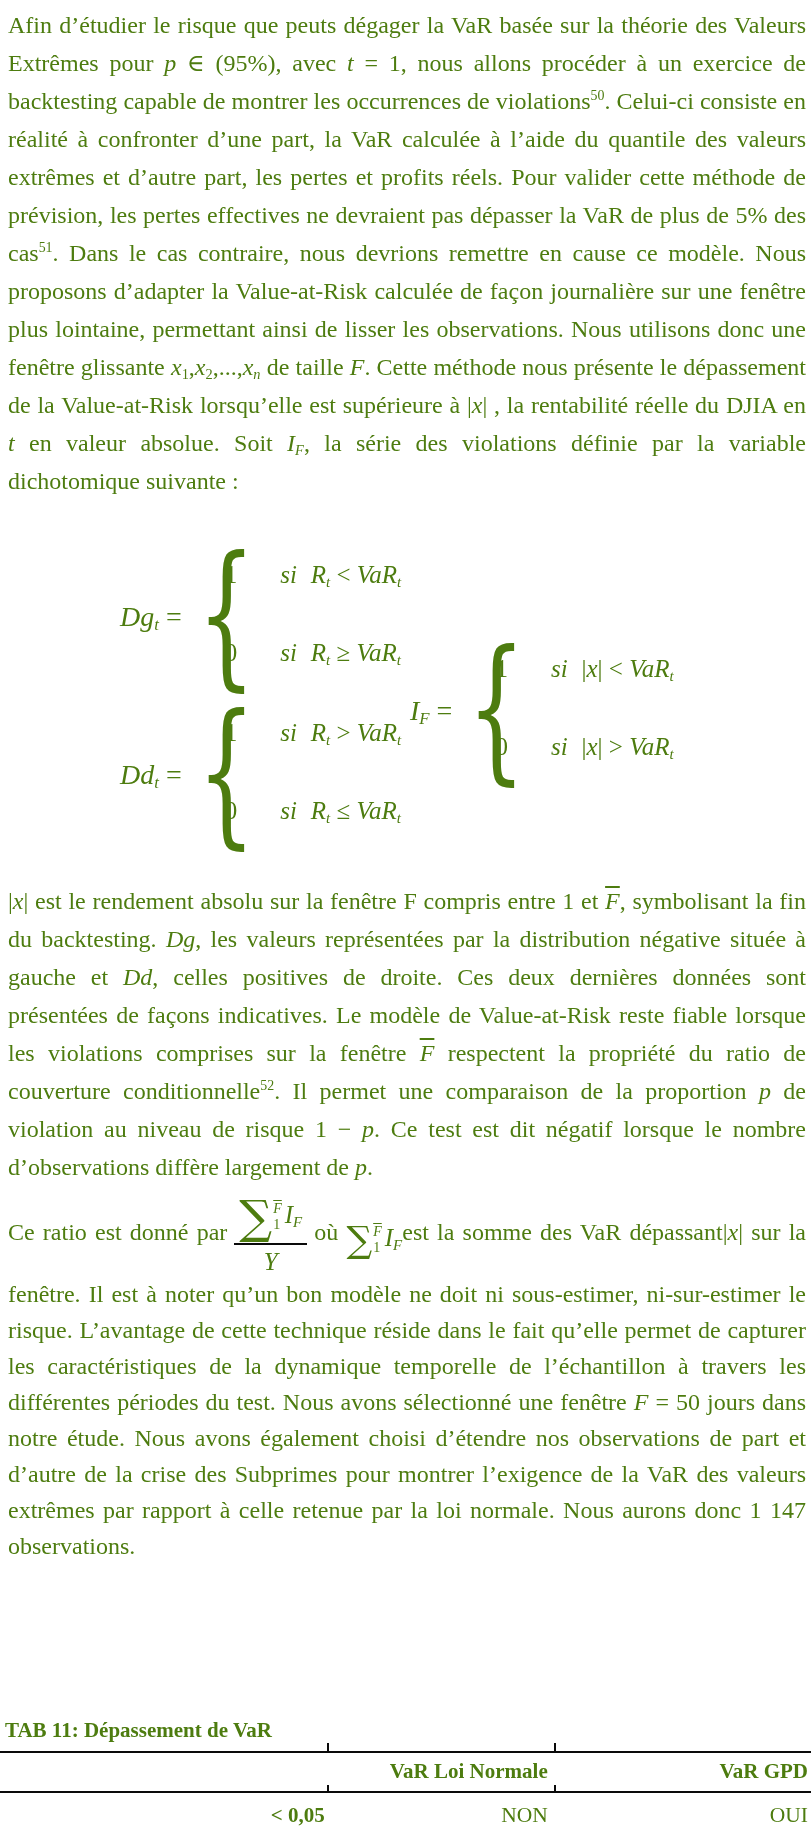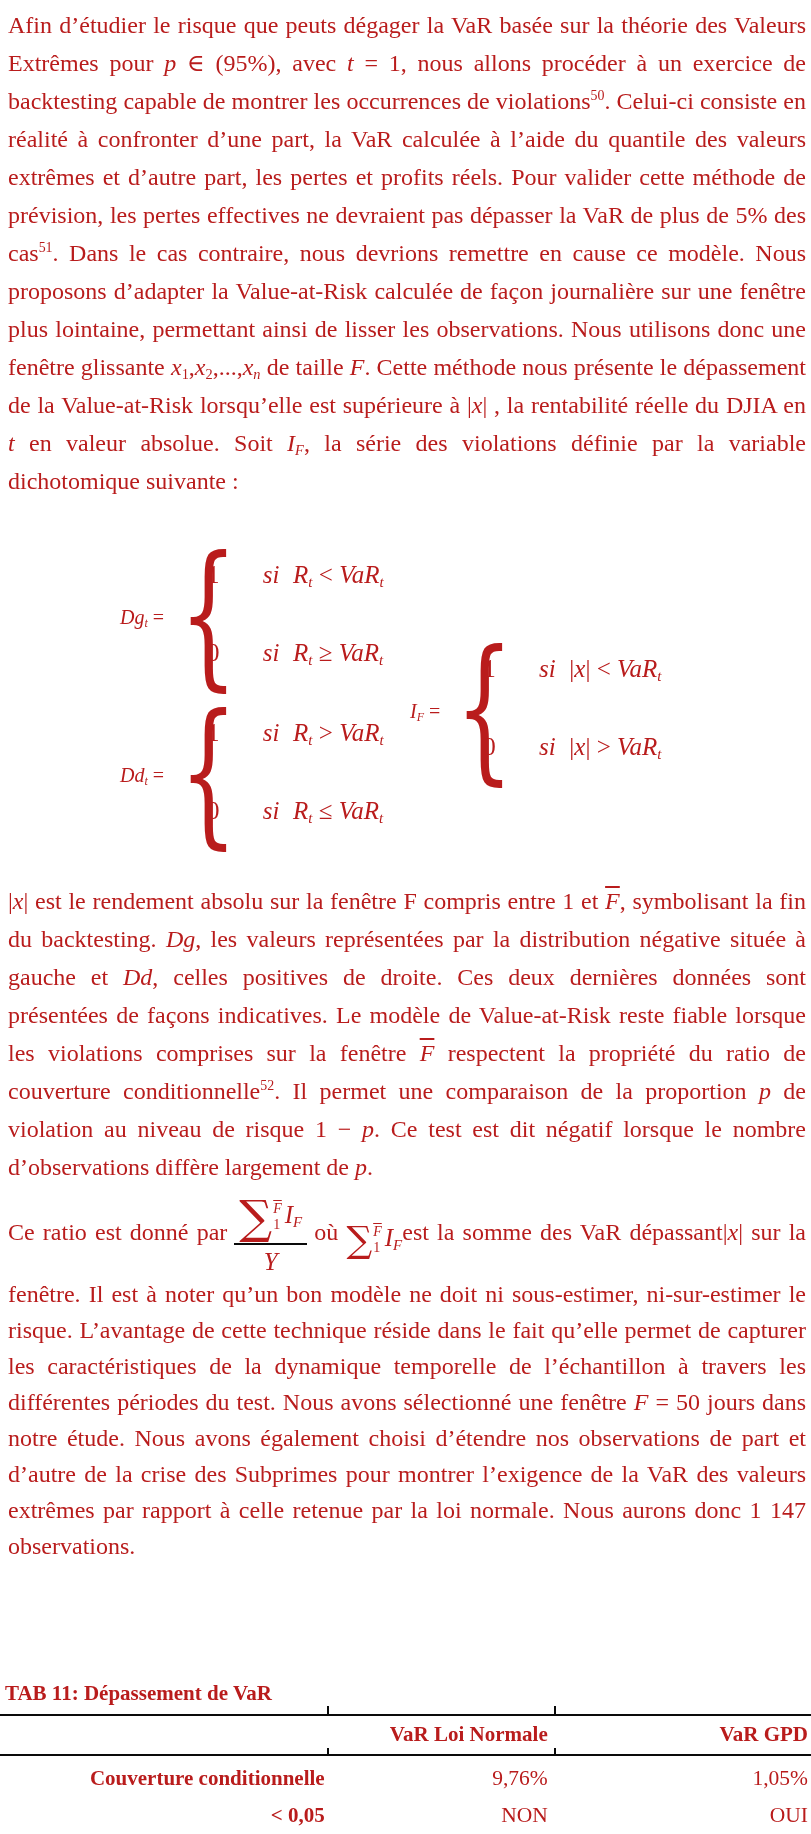--- a/index.html
+++ b/index.html
@@ -1,34 +1,34 @@
 <!DOCTYPE html>
 <html><head>
 <meta charset="utf-8">
 <style>
   html,body{margin:0;padding:0;background:#fff;}
   .page{
     position:relative;width:811px;height:1834px;box-sizing:border-box;
-    padding:6px 5px 0 8px;overflow:hidden;background:#fff;color:#b91c1c;
+    padding:6px 5px 0 8px;overflow:hidden;background:#fff;color:#4d7c0f;
     font-family:"Liberation Serif","DejaVu Serif",serif;
     display:flex;flex-direction:column;
   }
   p.body-text{
     margin:0;font-size:24px;line-height:38px;text-align:justify;
     text-justify:inter-word;
   }
   p.body-text i{font-style:italic;}
   sup{font-size:.58em;line-height:0;vertical-align:super;}
   sub{font-size:.6em;line-height:0;vertical-align:-0.25em;}
   .ol{font-style:italic;text-decoration:overline;}
 
   
   .formula-block{position:relative;height:322px;margin:36px 0 24px 0;flex:0 0 auto;}
   .cgroup{position:absolute;display:flex;align-items:center;}
-  .flabel{font-size:20px;margin-right:9px;white-space:nowrap;margin-top:8px;}
+  .flabel{font-size:28px;margin-right:9px;white-space:nowrap;margin-top:8px;}
   .brace{
     font-family:"DejaVu Serif",serif;font-size:158px;line-height:150px;
     font-weight:400;transform:scaleX(.58);transform-origin:center;
     width:30px;display:inline-block;margin-right:4px;
   }
   .cases{display:flex;flex-direction:column;gap:47px;}
   .case{display:flex;align-items:baseline;font-size:25px;line-height:31px;}
   .case .cv{width:42px;flex:0 0 auto;}
   .case .kw{width:44px;flex:0 0 auto;font-style:italic;text-align:center;}
   .case .expr{font-style:normal;white-space:nowrap;}
@@ -159,25 +159,20 @@
           </colgroup>
         <thead>
           <tr>
             <th></th>
             <th class="h2">VaR Loi Normale</th>
             <th class="h3">VaR GPD</th>
           </tr>
         </thead>
         <tbody>
           <tr>
-            <td class="rlabel">Couverture conditionnelle</td>
-            <td class="vnorm">9,76%</td>
-            <td class="vgpd">1,05%</td>
-          </tr>
-          <tr>
             <td class="rlabel">&lt; 0,05</td>
             <td class="vnorm">NON</td>
             <td class="vgpd">OUI</td>
           </tr>
         </tbody>
       </table>
     </div>
   </div>
 
 </div>

